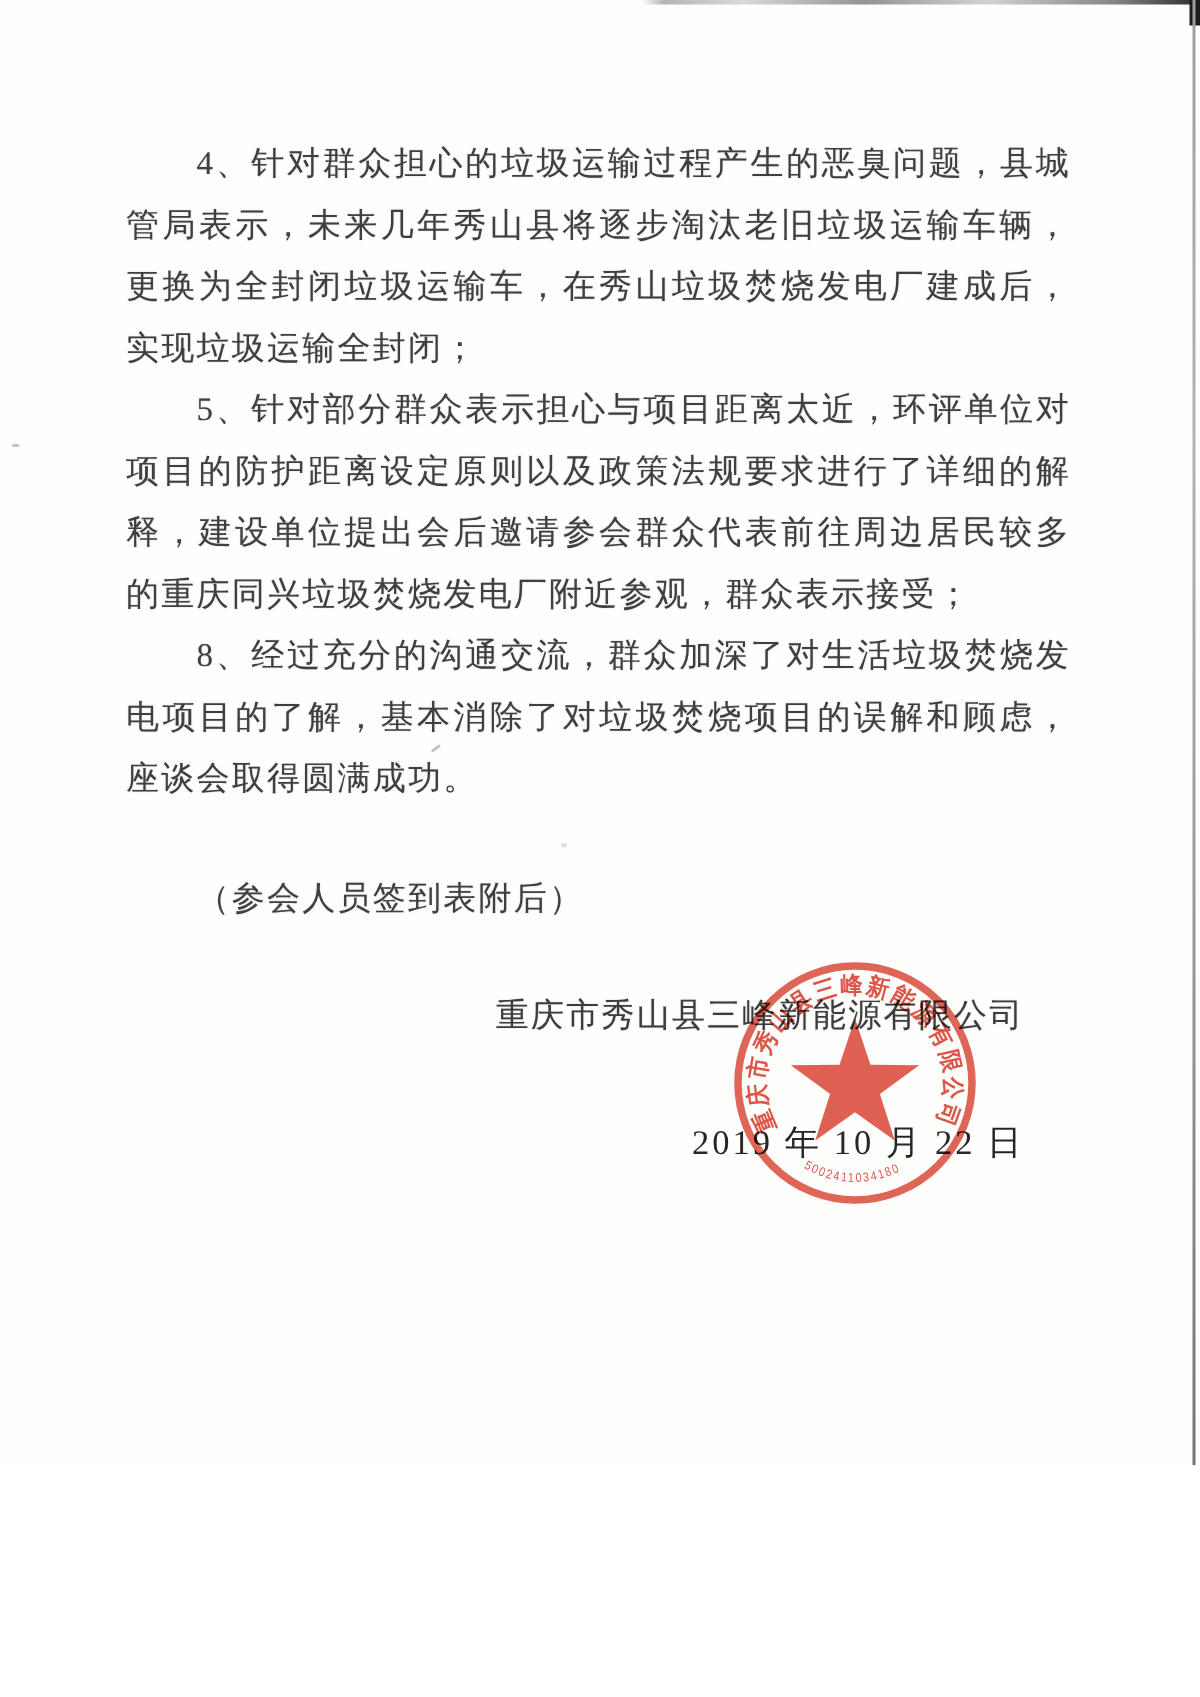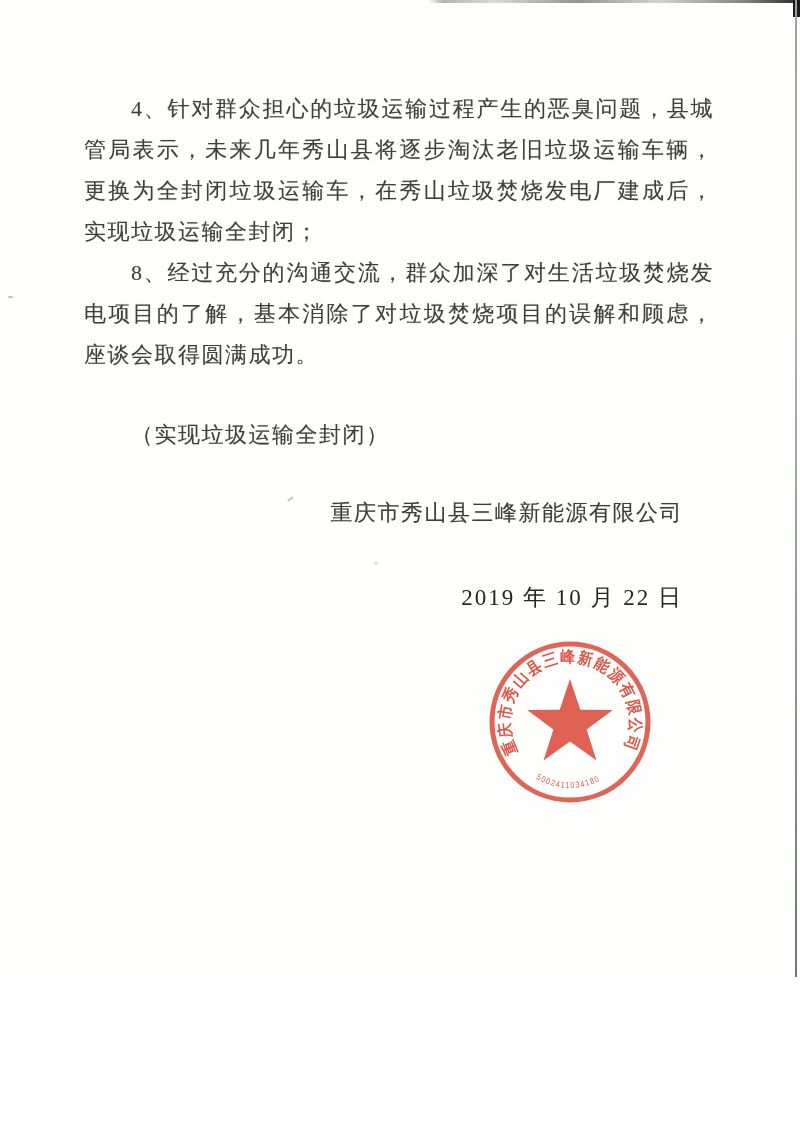--- a/index.html
+++ b/index.html
@@ -102,23 +102,24 @@
 
   <div class="scan-top"></div>
   <div class="scan-corner"></div>
   <div class="scan-right"></div>
   <div class="speck speck-1"></div>
   <div class="speck speck-2"></div>
   <div class="speck speck-3"></div>
 
   <div class="content">
     <p class="para">4、针对群众担心的垃圾运输过程产生的恶臭问题，县城管局表示，未来几年秀山县将逐步淘汰老旧垃圾运输车辆，更换为全封闭垃圾运输车，在秀山垃圾焚烧发电厂建成后，实现垃圾运输全封闭；</p>
+    <p class="para">5、针对部分群众表示担心与项目距离太近，环评单位对项目的防护距离设定原则以及政策法规要求进行了详细的解释，建设单位提出会后邀请参会群众代表前往周边居民较多的重庆同兴垃圾焚烧发电厂附近参观，群众表示接受；</p>
     <p class="para">8、经过充分的沟通交流，群众加深了对生活垃圾焚烧发电项目的了解，基本消除了对垃圾焚烧项目的误解和顾虑，座谈会取得圆满成功。</p>
 
-    <p class="para note">（实现垃圾运输全封闭）</p>
+    <p class="para note">（参会人员签到表附后）</p>
 
     <div class="signature">
       <div class="company-line">重庆市秀山县三峰新能源有限公司</div>
       <div class="date-line">2019 年 10 月 22 日</div>
     </div>
   </div>
 
   <div class="stamp">
     <svg viewBox="0 0 168 168" xmlns="http://www.w3.org/2000/svg">
       <defs>

